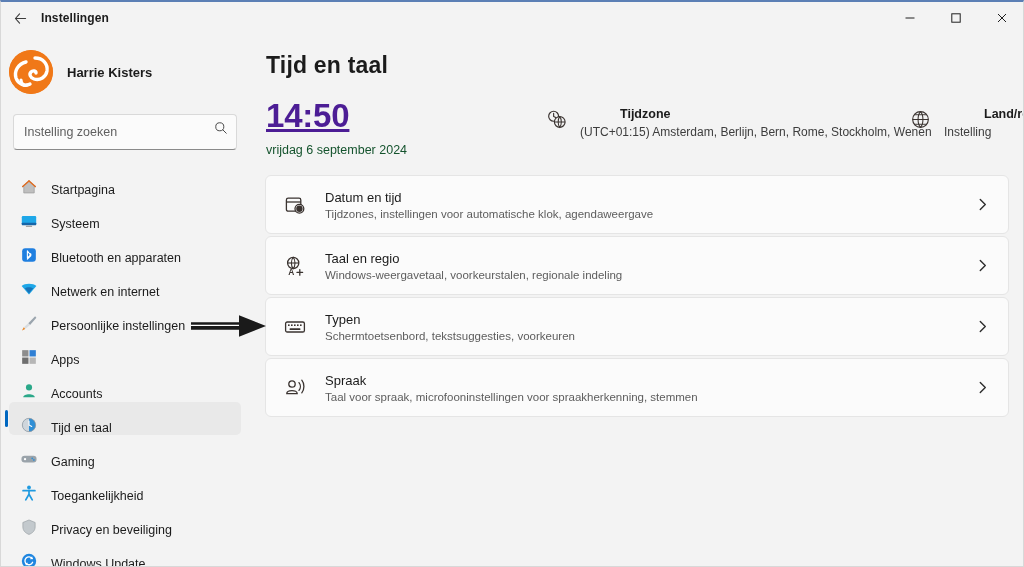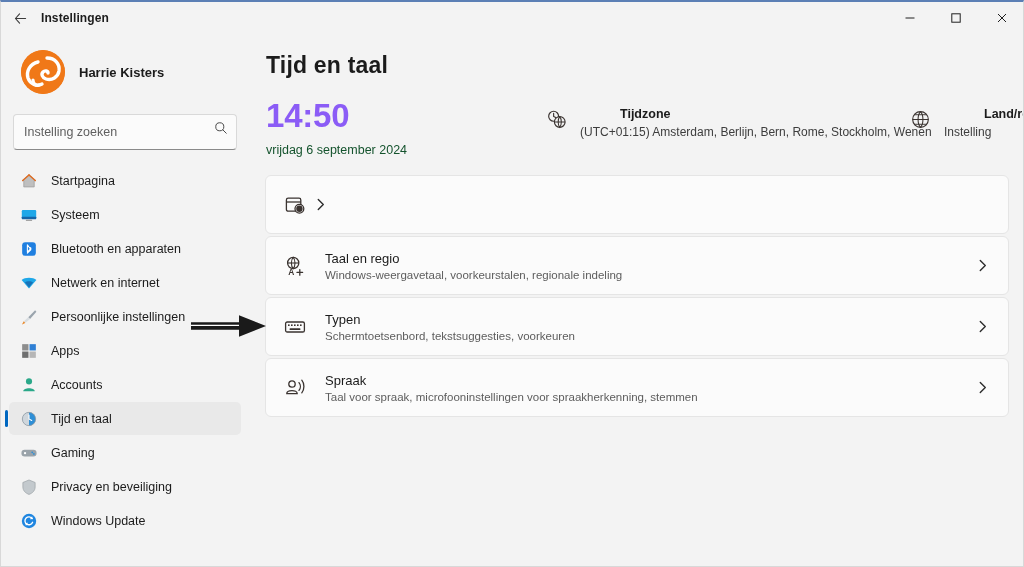--- a/index.html
+++ b/index.html
@@ -67,21 +67,21 @@
     top: 32px; left: 0;
     width: 248px;
     height: 535px;
     background: #f3f3f3;
     padding-top: 8px;
   }
 
   .account {
     display: flex;
     align-items: center;
-    padding: 8px 0 8px 20px;
+    padding: 8px 0 8px 8px;
     height: 60px;
   }
   .avatar {
     width: 44px; height: 44px;
     border-radius: 50%;
     background: #f07818;
     position: relative;
     overflow: hidden;
     flex: 0 0 auto;
   }
@@ -117,21 +117,21 @@
     right: 9px; top: 7px;
     color: #444;
     pointer-events: none;
   }
 
   .nav { margin-top: 14px; }
 
   .nav-item {
     position: relative;
     display: flex;
-    align-items: center;
+    align-items: flex-end;
     height: 33px;
     margin: 1px 8px;
     padding-left: 10px;
     border-radius: 5px;
     cursor: default;
   }
   .nav-item.selected { background: #e9e9e9; }
   .nav-item.selected::before {
     content: "";
     position: absolute;
@@ -177,23 +177,24 @@
   .summary {
     position: relative;
     margin-top: 18px;
     height: 70px;
   }
 
   .clock-block { position: absolute; left: 1px; top: 0; }
   .clock-time {
     font-size: 33px;
     font-weight: bold;
-    color: #8b5cf6;
+    color: #4c1d95;
     line-height: 38px;
     letter-spacing: -.2px;
+    text-decoration: underline;
   }
   .clock-date {
     font-size: 12.5px;
     color: #14532d;
     margin-top: 8px;
   }
 
   .info-block {
     position: absolute;
     display: flex;
@@ -428,20 +429,30 @@
           <svg width="18" height="18" viewBox="0 0 20 20">
             <rect x="1.6" y="6.4" width="16.8" height="7.4" rx="3.6" fill="#9aa3aa"></rect>
             <circle cx="5.6" cy="10.1" r="1.3" fill="#ffffff"></circle>
             <circle cx="13.6" cy="9.2" r="1" fill="#2f8fd6"></circle>
             <circle cx="15.4" cy="11" r="1" fill="#2f8fd6"></circle>
           </svg>
         </span>
         <span class="nav-label">Gaming</span>
       </div>
 
+      <div class="nav-item">
+        <span class="nav-icon">
+          <svg width="18" height="18" viewBox="0 0 20 20">
+            <circle cx="10" cy="3.8" r="2.1" fill="#1f9ae0"></circle>
+            <path d="M3.4 7.4 H16.6" stroke="#1f9ae0" stroke-width="1.9" stroke-linecap="round"></path>
+            <path d="M10 7 L10 11.4 L6.4 17.6 M10 11.4 L13.6 17.6" fill="none" stroke="#1f9ae0" stroke-width="1.9" stroke-linecap="round"></path>
+          </svg>
+        </span>
+        <span class="nav-label">Toegankelijkheid</span>
+      </div>
 
       <div class="nav-item">
         <span class="nav-icon">
           <svg width="18" height="18" viewBox="0 0 20 20">
             <path d="M10 2.2 L16.8 5 V10 C16.8 14.2 13.6 17 10 18.2 C6.4 17 3.2 14.2 3.2 10 V5 Z" fill="#c3c9cd" stroke="#9aa1a6" stroke-width="0.8"></path>
           </svg>
         </span>
         <span class="nav-label">Privacy en beveiliging</span>
       </div>
 
@@ -507,20 +518,24 @@
 
       <div class="card">
         <span class="card-icon">
           <svg width="22" height="22" viewBox="0 0 22 22">
             <rect x="2.4" y="4.2" width="14.4" height="13" rx="1.8" fill="none" stroke="currentColor" stroke-width="1.3"></rect>
             <path d="M2.4 8 H16.8" stroke="currentColor" stroke-width="1.3"></path>
             <circle cx="15.4" cy="14.8" r="4.4" fill="#f3f3f3" stroke="currentColor" stroke-width="1.3"></circle>
             <circle cx="15.4" cy="14.8" r="3.2" fill="currentColor"></circle>
           </svg>
         </span>
+        <div class="card-body">
+          <div class="card-title">Datum en tijd</div>
+          <div class="card-sub">Tijdzones, instellingen voor automatische klok, agendaweergave</div>
+        </div>
         <span class="card-chevron">
           <svg width="13" height="13" viewBox="0 0 14 14">
             <path d="M4.6 1.6 L10 7 L4.6 12.4" fill="none" stroke="currentColor" stroke-width="1.5" stroke-linecap="round" stroke-linejoin="round"></path>
           </svg>
         </span>
       </div>
 
       <div class="card">
         <span class="card-icon">
           <svg width="22" height="22" viewBox="0 0 22 22">

